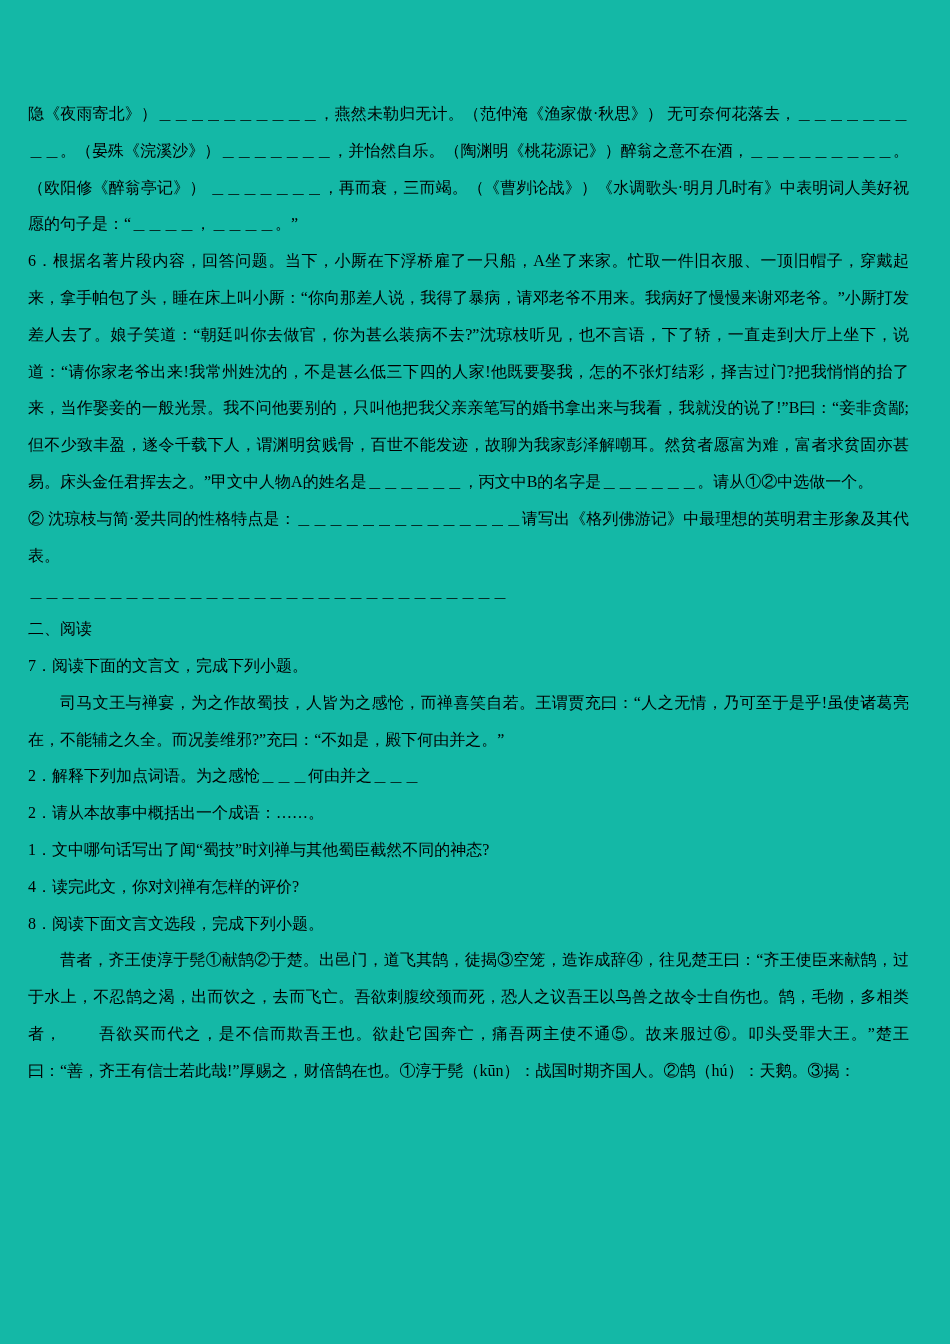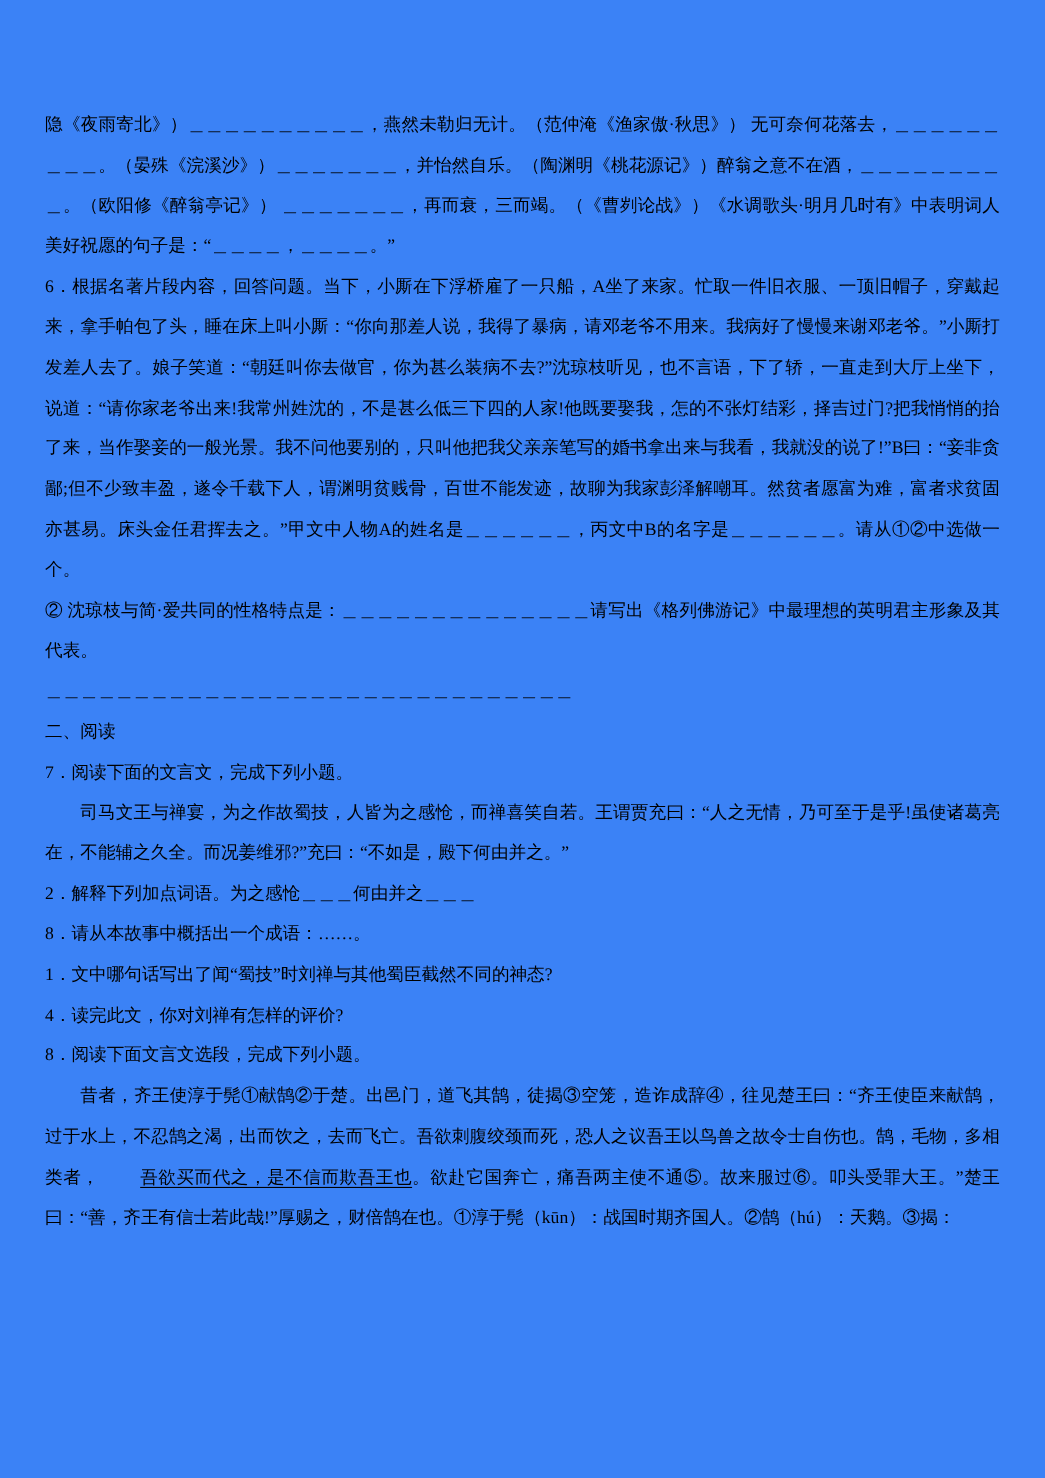--- a/index.html
+++ b/index.html
@@ -5,57 +5,56 @@
   * { box-sizing: border-box; }
   html, body {
     margin: 0;
     padding: 0;
     background: #ffffff;
   }
   .page {
     width: 950px;
     height: 1344px;
     margin: 0 auto;
-    background: #3b82f6;
-    padding: 96px 41px 40px 41px;
+    background: #14b8a6;
+    padding: 96px 41px 40px 28px;
     overflow: hidden;
     font-family: "Liberation Serif", "DejaVu Serif", serif;
     font-size: 16px;
     color: #000000;
   }
   .para, .heading {
     margin: 0;
     text-align: justify;
     line-height: 2.3;
     word-break: break-all;
   }
   .heading {
     font-weight: normal;
   }
   .indent {
     text-indent: 2em;
   }
   .underlined {
-    text-decoration: underline;
     text-underline-offset: 4px;
     margin-left: 37px;
   }
 </style>
 </head>
 <body>
 
 <div class="page">
   <div>
       <div class="para"><span class="run">隐《夜雨寄北》）＿＿＿＿＿＿＿＿＿＿，燕然未勒归无计。（范仲淹《渔家傲·秋思》） 无可奈何花落去，＿＿＿＿＿＿＿＿＿。（晏殊《浣溪沙》）＿＿＿＿＿＿＿，并怡然自乐。（陶渊明《桃花源记》）醉翁之意不在酒，＿＿＿＿＿＿＿＿＿。（欧阳修《醉翁亭记》） ＿＿＿＿＿＿＿，再而衰，三而竭。（《曹刿论战》）《水调歌头·明月几时有》中表明词人美好祝愿的句子是：“＿＿＿＿，＿＿＿＿。”</span></div>
       <div class="para"><span class="run">6．根据名著片段内容，回答问题。当下，小厮在下浮桥雇了一只船，A坐了来家。忙取一件旧衣服、一顶旧帽子，穿戴起来，拿手帕包了头，睡在床上叫小厮：“你向那差人说，我得了暴病，请邓老爷不用来。我病好了慢慢来谢邓老爷。”小厮打发差人去了。娘子笑道：“朝廷叫你去做官，你为甚么装病不去?”沈琼枝听见，也不言语，下了轿，一直走到大厅上坐下，说道：“请你家老爷出来!我常州姓沈的，不是甚么低三下四的人家!他既要娶我，怎的不张灯结彩，择吉过门?把我悄悄的抬了来，当作娶妾的一般光景。我不问他要别的，只叫他把我父亲亲笔写的婚书拿出来与我看，我就没的说了!”B曰：“妾非贪鄙;但不少致丰盈，遂令千载下人，谓渊明贫贱骨，百世不能发迹，故聊为我家彭泽解嘲耳。然贫者愿富为难，富者求贫固亦甚易。床头金任君挥去之。”甲文中人物A的姓名是＿＿＿＿＿＿，丙文中B的名字是＿＿＿＿＿＿。请从①②中选做一个。</span></div>
       <div class="para"><span class="run">② 沈琼枝与简·爱共同的性格特点是：＿＿＿＿＿＿＿＿＿＿＿＿＿＿请写出《格列佛游记》中最理想的英明君主形象及其代表。</span></div>
       <div class="para"><span class="run">＿＿＿＿＿＿＿＿＿＿＿＿＿＿＿＿＿＿＿＿＿＿＿＿＿＿＿＿＿＿</span></div>
       <div class="heading"><span class="run">二、阅读</span></div>
       <div class="para"><span class="run">7．阅读下面的文言文，完成下列小题。</span></div>
       <div class="para indent"><span class="run">司马文王与禅宴，为之作故蜀技，人皆为之感怆，而禅喜笑自若。王谓贾充曰：“人之无情，乃可至于是乎!虽使诸葛亮在，不能辅之久全。而况姜维邪?”充曰：“不如是，殿下何由并之。”</span></div>
       <div class="para"><span class="run">2．解释下列加点词语。为之感怆＿＿＿何由并之＿＿＿</span></div>
-      <div class="para"><span class="run">8．请从本故事中概括出一个成语：……。</span></div>
+      <div class="para"><span class="run">2．请从本故事中概括出一个成语：……。</span></div>
       <div class="para"><span class="run">1．文中哪句话写出了闻“蜀技”时刘禅与其他蜀臣截然不同的神态?</span></div>
       <div class="para"><span class="run">4．读完此文，你对刘禅有怎样的评价?</span></div>
       <div class="para"><span class="run">8．阅读下面文言文选段，完成下列小题。</span></div>
       <div class="para indent"><span class="run">昔者，齐王使淳于髡①献鹄②于楚。出邑门，道飞其鹄，徒揭③空笼，造诈成辞④，往见楚王曰：“齐王使臣来献鹄，过于水上，不忍鹄之渴，出而饮之，去而飞亡。吾欲刺腹绞颈而死，恐人之议吾王以鸟兽之故令士自伤也。鹄，毛物，多相类者，</span><span class="underlined">吾欲买而代之，是不信而欺吾王也</span><span class="run">。欲赴它国奔亡，痛吾两主使不通⑤。故来服过⑥。叩头受罪大王。”楚王曰：“善，齐王有信士若此哉!”厚赐之，财倍鹄在也。①淳于髡（kūn）：战国时期齐国人。②鹄（hú）：天鹅。③揭：</span></div>
     </div>
 </div>
 
 </body></html>

